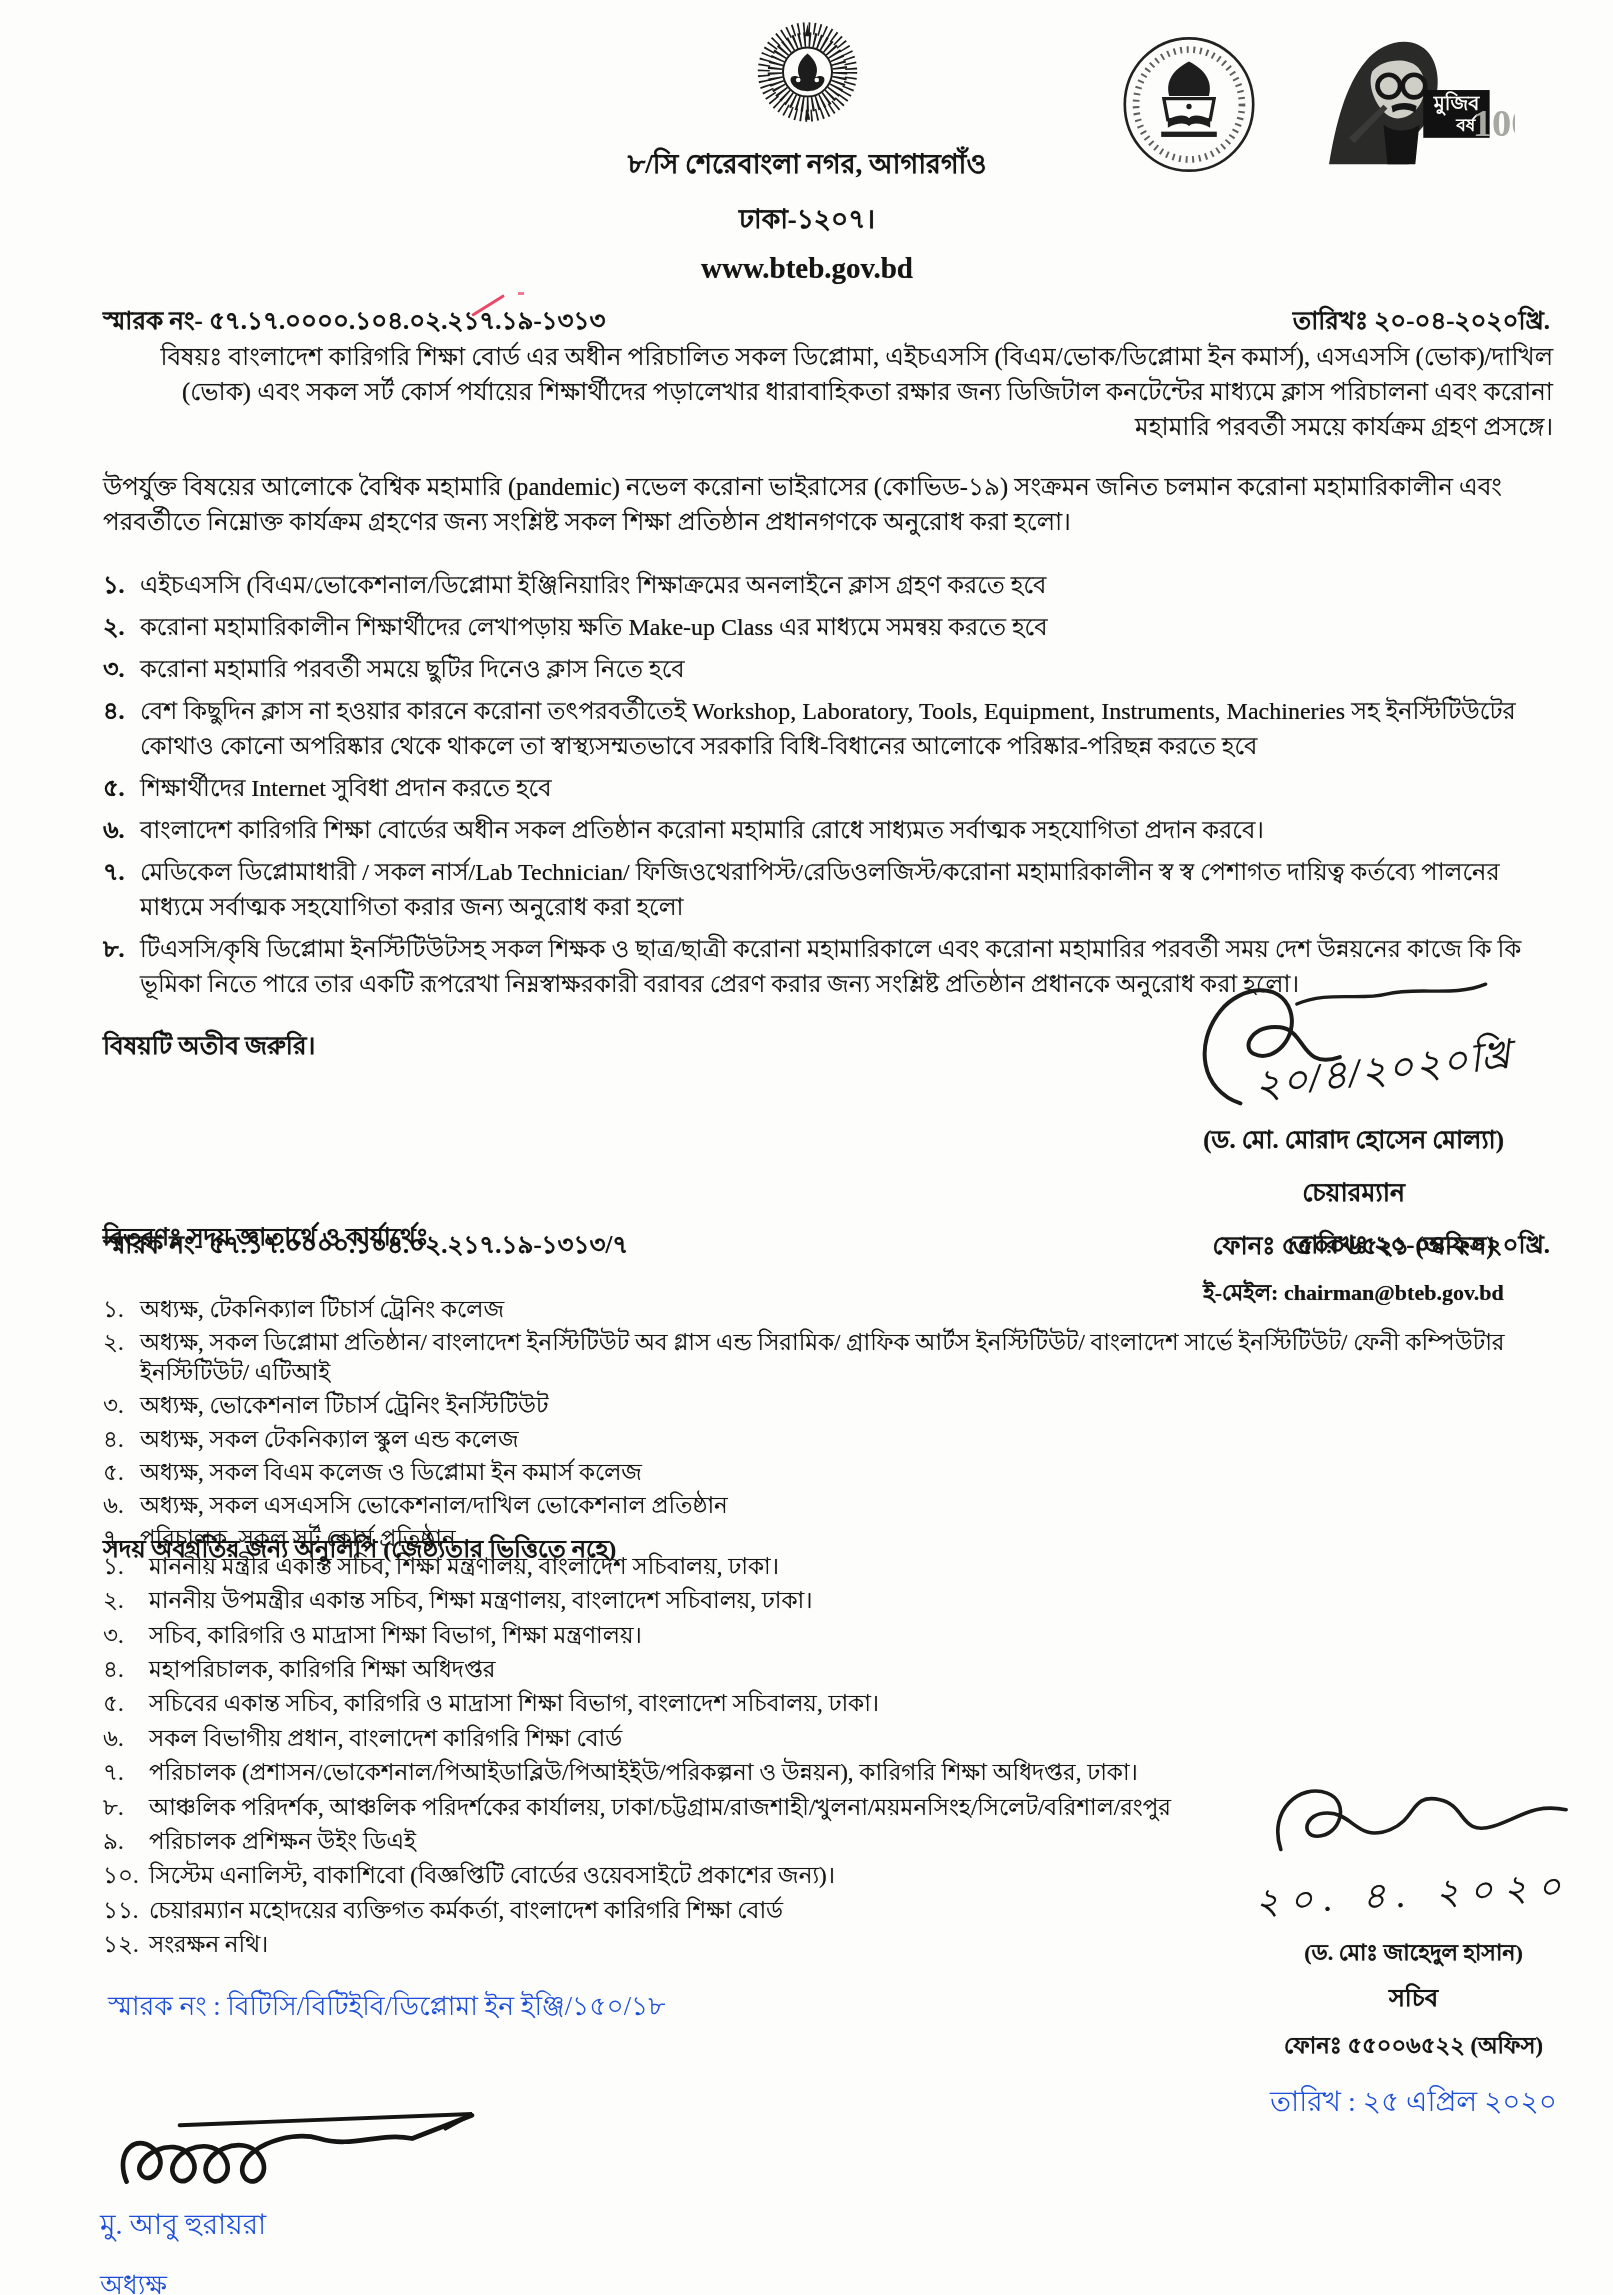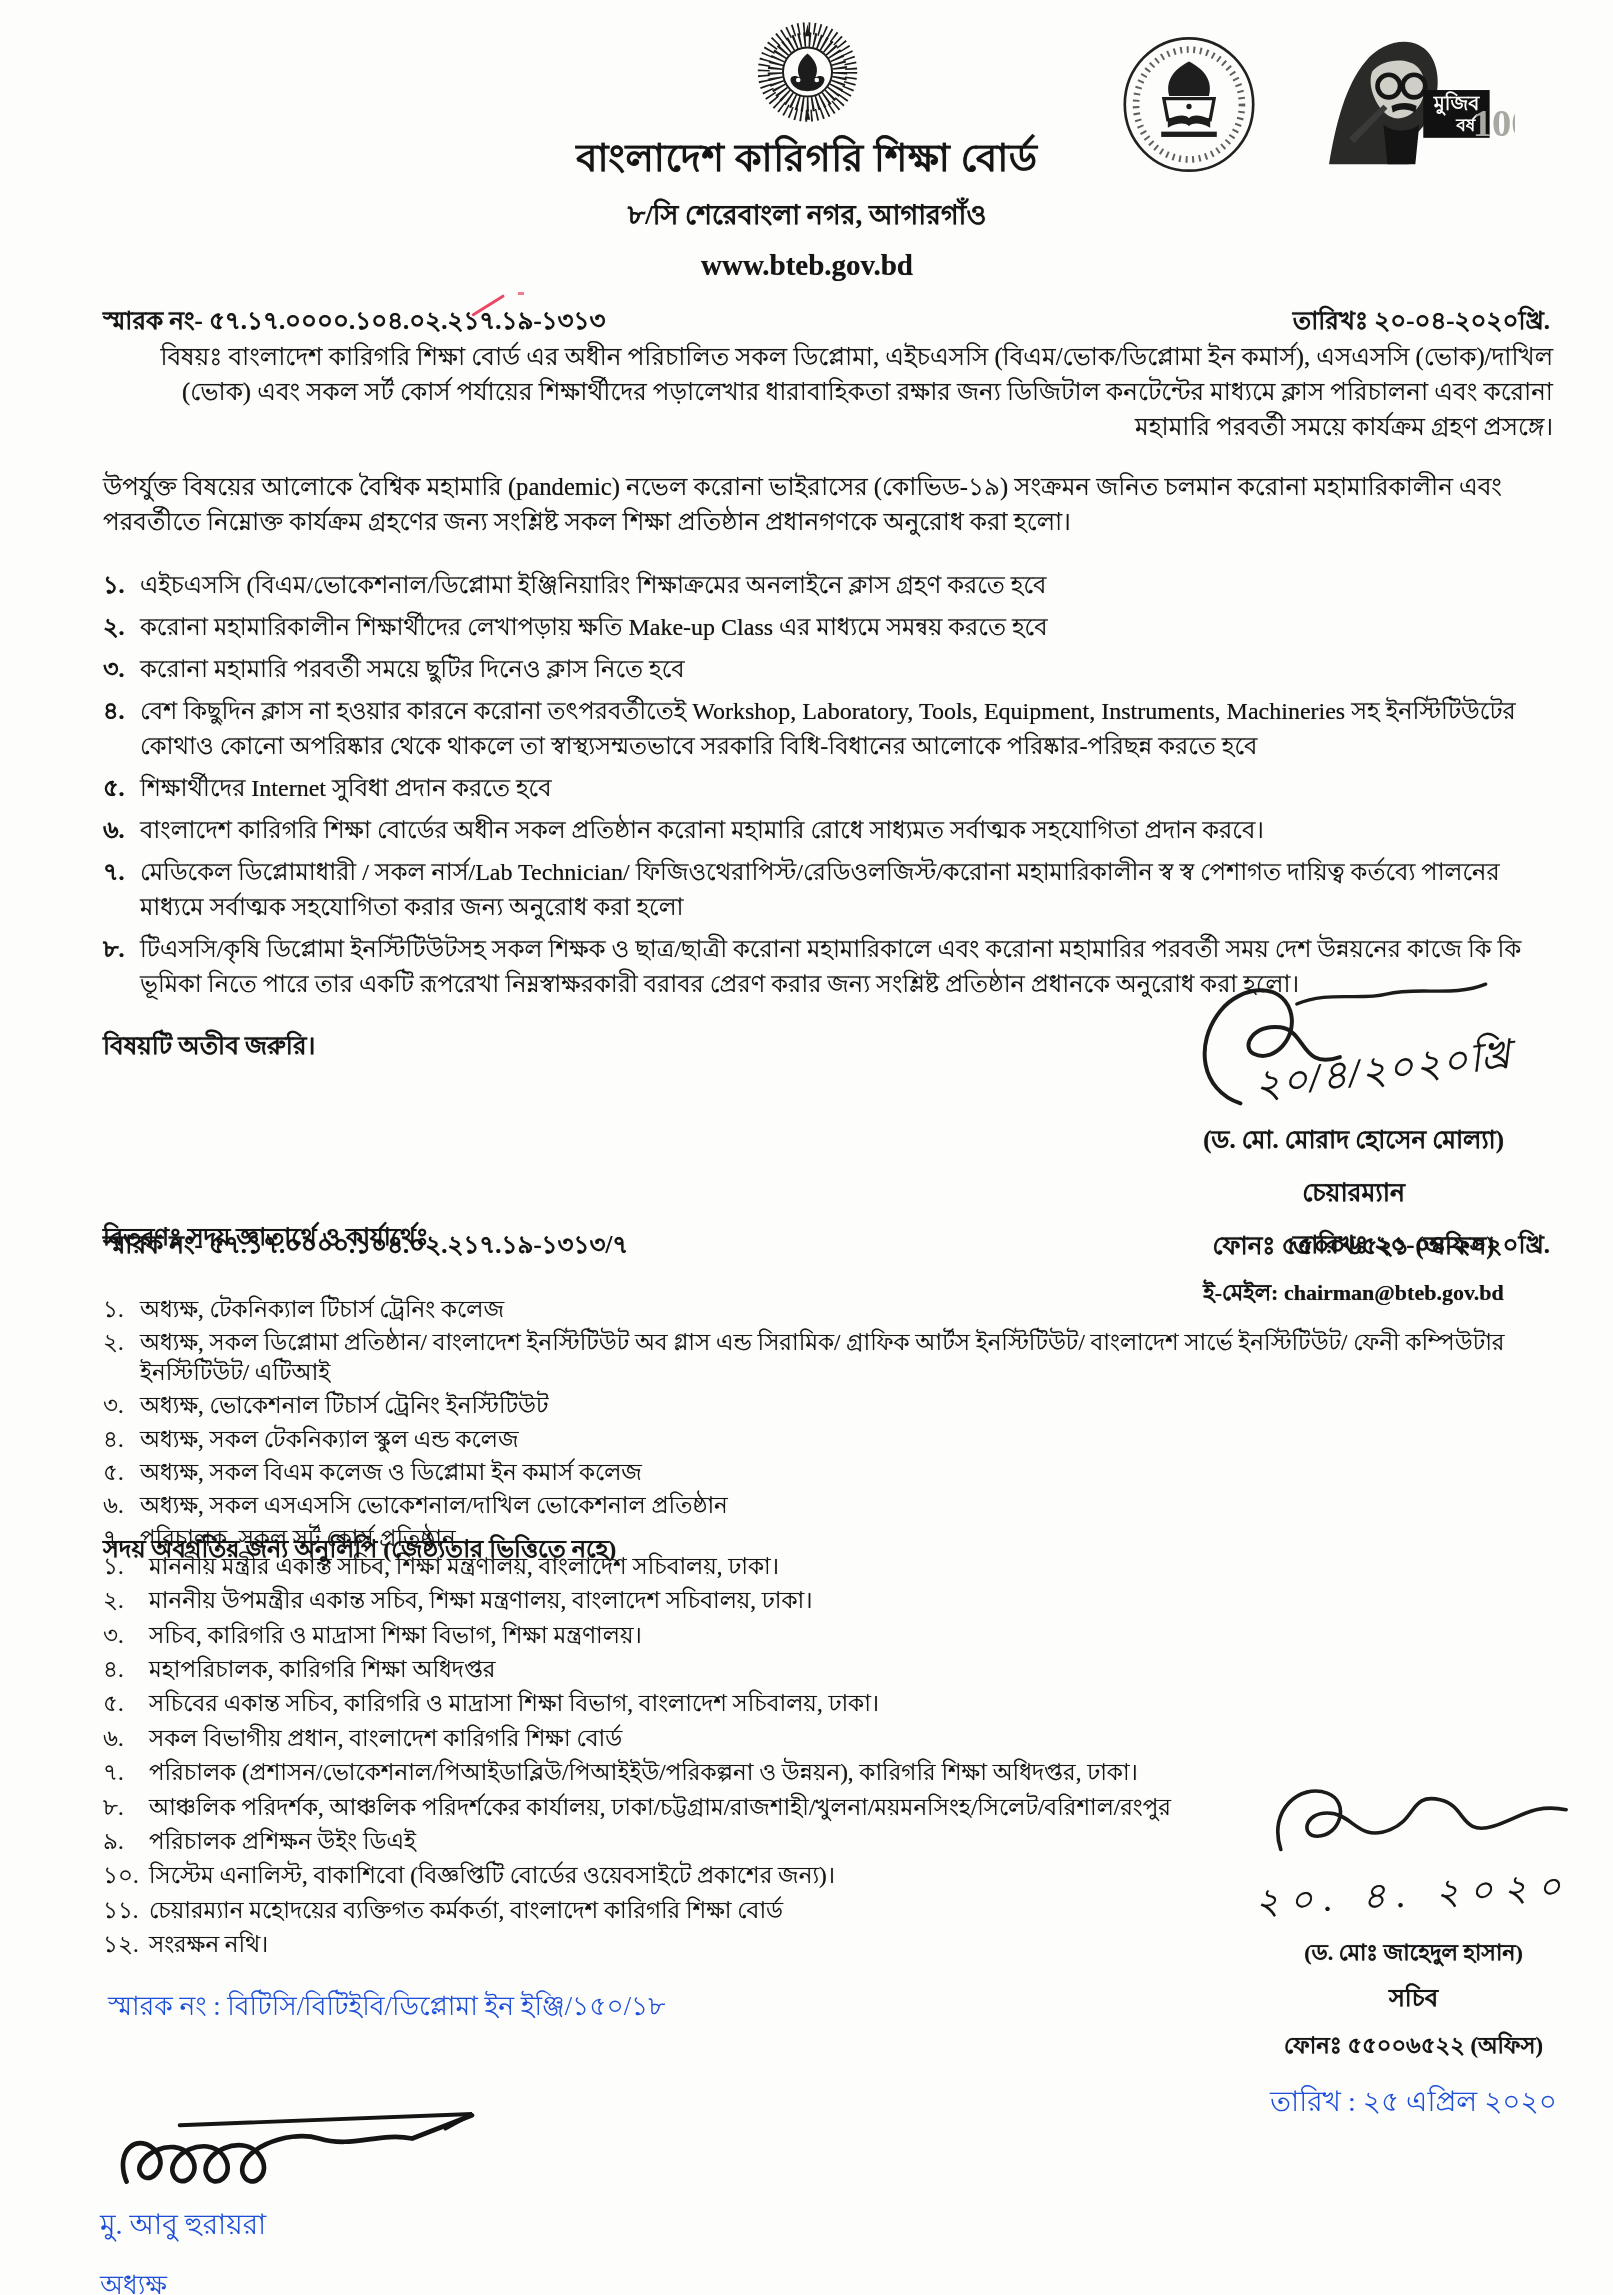--- a/index.html
+++ b/index.html
@@ -102,22 +102,22 @@
         <circle cx="88" cy="86" r="66" fill="none" stroke="#1c1c1c" stroke-width="18" stroke-dasharray="2.5 5.5"></circle>
         <circle cx="88" cy="86" r="49" fill="none" stroke="#1c1c1c" stroke-width="22" stroke-dasharray="3 4.5"></circle>
         <circle cx="88" cy="86" r="37" fill="#fdfdfb" stroke="#1c1c1c" stroke-width="3"></circle>
         <path d="M88,58 C100,68 106,80 100,94 C112,88 118,96 110,106 C100,118 76,118 66,106 C58,96 64,88 76,94 C70,80 76,68 88,58 Z" fill="#1c1c1c"></path>
         <circle cx="74" cy="98" r="3.5" fill="#fdfdfb"></circle>
         <circle cx="102" cy="98" r="3.5" fill="#fdfdfb"></circle>
         <path d="M88,140 L84,158 L92,158 Z" fill="#1c1c1c"></path>
         <path d="M88,14 L84,32 L92,32 Z" fill="#1c1c1c"></path>
       </svg>
     </div>
-    <div class="org-title ink bold">বাংলাদেশ কারিগরি শিক্ষা বোর্ড</div>
     <div class="addr1 ink">৮/সি শেরেবাংলা নগর, আগারগাঁও</div>
+    <div class="addr2 ink">ঢাকা-১২০৭।</div>
     <div class="web ink">www.bteb.gov.bd</div>
   </div>
 
   <div class="edu-seal">
     <svg width="138" height="139" viewBox="0 0 208 210">
       <ellipse cx="104" cy="105" rx="97" ry="100" fill="none" stroke="#222" stroke-width="4"></ellipse>
       <ellipse cx="104" cy="105" rx="80" ry="83" fill="none" stroke="#2a2a2a" stroke-width="10" stroke-dasharray="3 7" opacity=".75"></ellipse>
       <path d="M104,40 C128,52 140,70 134,92 L74,92 C68,70 80,52 104,40 Z" fill="#1e1e1e"></path>
       <path d="M66,96 L142,96 L136,128 L72,128 Z" fill="none" stroke="#1e1e1e" stroke-width="5"></path>
       <path d="M72,128 C86,120 100,120 104,126 C108,120 122,120 136,128 L136,140 C122,132 108,132 104,138 C100,132 86,132 72,140 Z" fill="#1e1e1e"></path>

